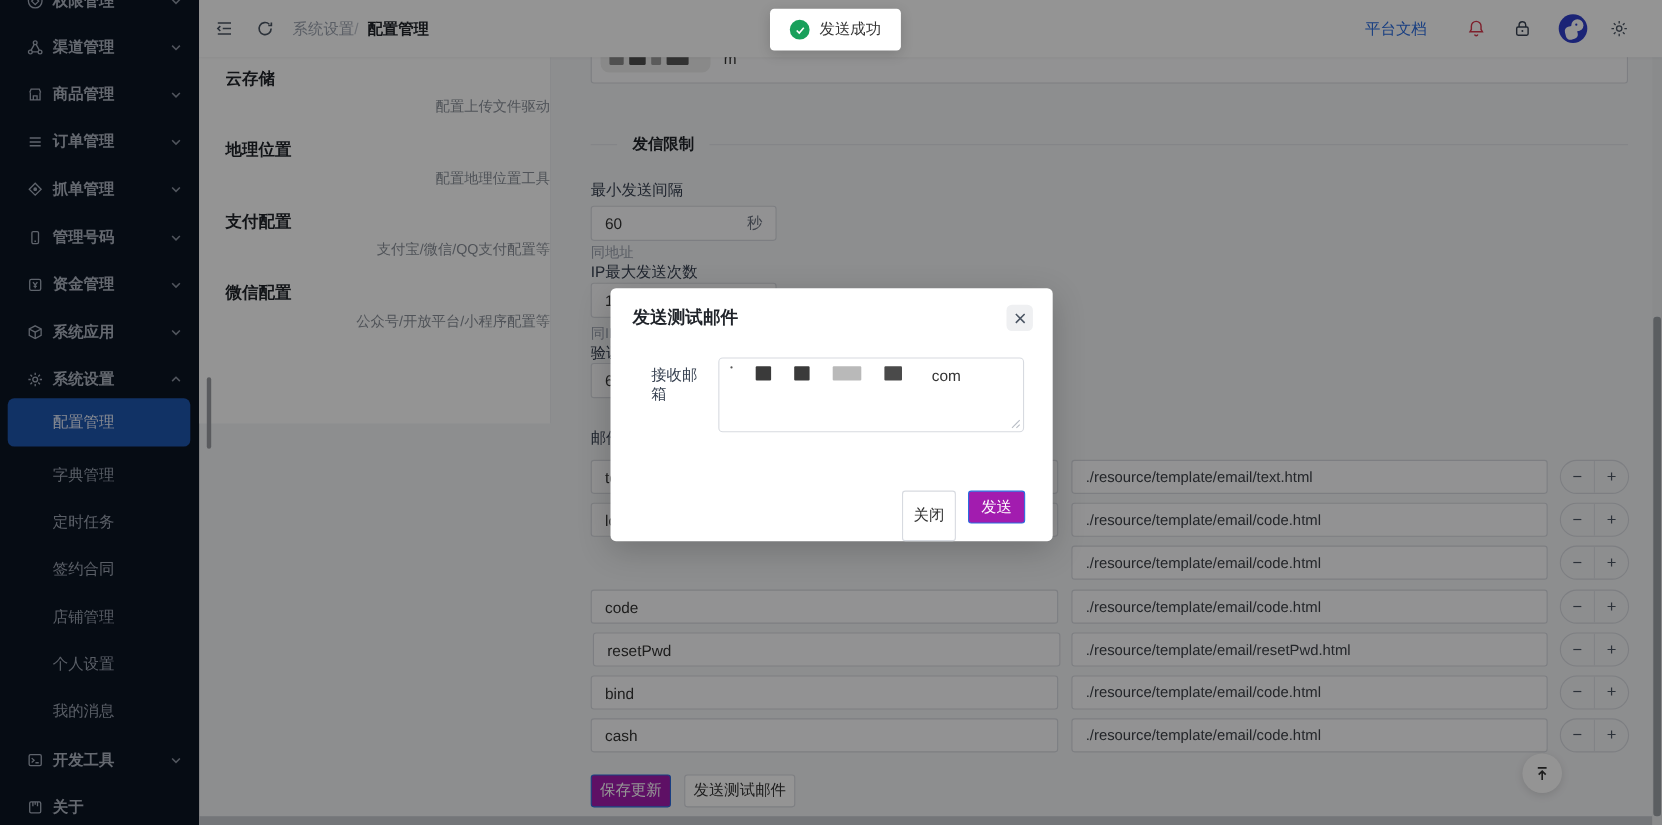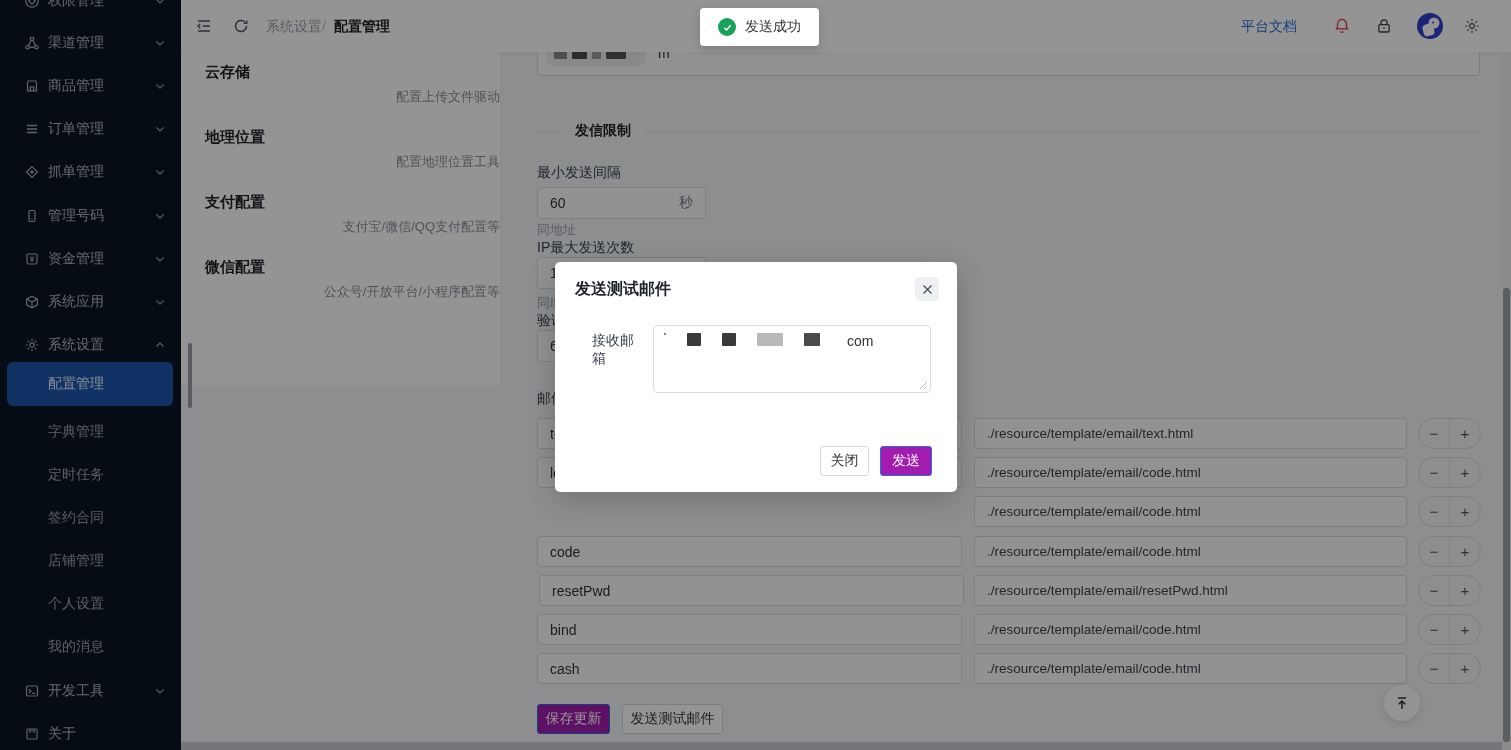--- a/index.html
+++ b/index.html
@@ -2,21 +2,21 @@
 <html><head>
 <meta charset="utf-8">
 <style>
   * { margin:0; padding:0; box-sizing:border-box; }
   html,body { width:1511px; height:750px; }
   body { font-family:"Liberation Sans","DejaVu Sans",sans-serif; font-size:14px; color:#333; }
   .app { position:relative; width:1511px; height:750px; overflow:hidden; background:#f3f4f6; }
 
   
   .sidebar { position:absolute; left:0; top:0; width:181px; height:750px; background:#0c1524; z-index:1; }
-  .side-item { position:absolute; left:0; width:181px; height:43px; display:flex; align-items:center; color:#aeb6c2; cursor:pointer; }
+  .side-item { position:absolute; left:0; width:181px; height:43px; display:flex; align-items:center; color:#aeb6c2; cursor:pointer;font-weight:bold; }
   .side-item .ic { position:absolute; left:24px; top:50%; transform:translateY(-50%); width:16px; height:16px; display:block; }
   .side-item .lbl { position:absolute; left:48px; }
   .side-item .chev { position:absolute; right:15px; top:50%; transform:translateY(-50%); width:12px; height:12px; }
   .sub-item { position:absolute; left:0; width:181px; height:43px; display:flex; align-items:center; color:#9aa3b0; cursor:pointer; }
   .sub-item .lbl { position:absolute; left:48px; }
   .sub-active { position:absolute; left:7px; width:166px; height:44px; background:#1e56ae; border-radius:6px; display:flex; align-items:center; color:#e8eefb; cursor:pointer; }
   .sub-active .lbl { position:absolute; left:41px; }
   .side-scroll-thumb { position:absolute; left:188px; top:343px; width:4px; height:65px; border-radius:2px; background:#9b9ea3; z-index:3; }
 
   
@@ -61,21 +61,21 @@
 
   
   .overlay { position:absolute; inset:0; background:rgba(0,0,0,0.42); z-index:10; }
   .modal { position:absolute; left:555px; top:262px; width:402px; height:230px; background:#fff; border-radius:5px; box-shadow:0 8px 30px rgba(0,0,0,.2); z-index:20; }
   .modal-title { position:absolute; left:20px; top:17px; font-size:16px; font-weight:bold; color:#1f2329; }
   .modal-close { position:absolute; right:18px; top:15px; width:24px; height:24px; background:#eff0f2; border-radius:5px; display:flex; align-items:center; justify-content:center; cursor:pointer; }
   .modal-label { position:absolute; left:37px; top:70px; width:49px; text-align:left; color:#374151; }
   .modal-textarea { position:absolute; left:98px; top:63px; width:278px; height:68px; border:1px solid #d7dae0; border-radius:4px; background:#fff; padding:7px 10px; cursor:text; }
   .ta-line { display:flex; align-items:flex-start; gap:21px; }
   .resize-h { position:absolute; right:2px; bottom:2px; }
-  .modal-btn-close { left:265px; top:184px; width:49px; height:30px; }
+  .modal-btn-close { left:265px; top:184px; width:49px; height:46px; }
   .modal-btn-send { left:325px; top:184px; width:52px; height:30px; }
   .modal .btn { position:absolute; }
   .toast { position:absolute; left:700px; top:8px; height:38px; background:#fff; border-radius:4px; box-shadow:0 3px 12px rgba(0,0,0,.16); display:flex; align-items:center; padding:0 18px; gap:9px; z-index:30; }
   .toast-ic { width:18px; height:18px; border-radius:50%; background:#19a05b; display:flex; align-items:center; justify-content:center; }
 </style>
 </head>
 <body>
 
 <div class="app">
 

